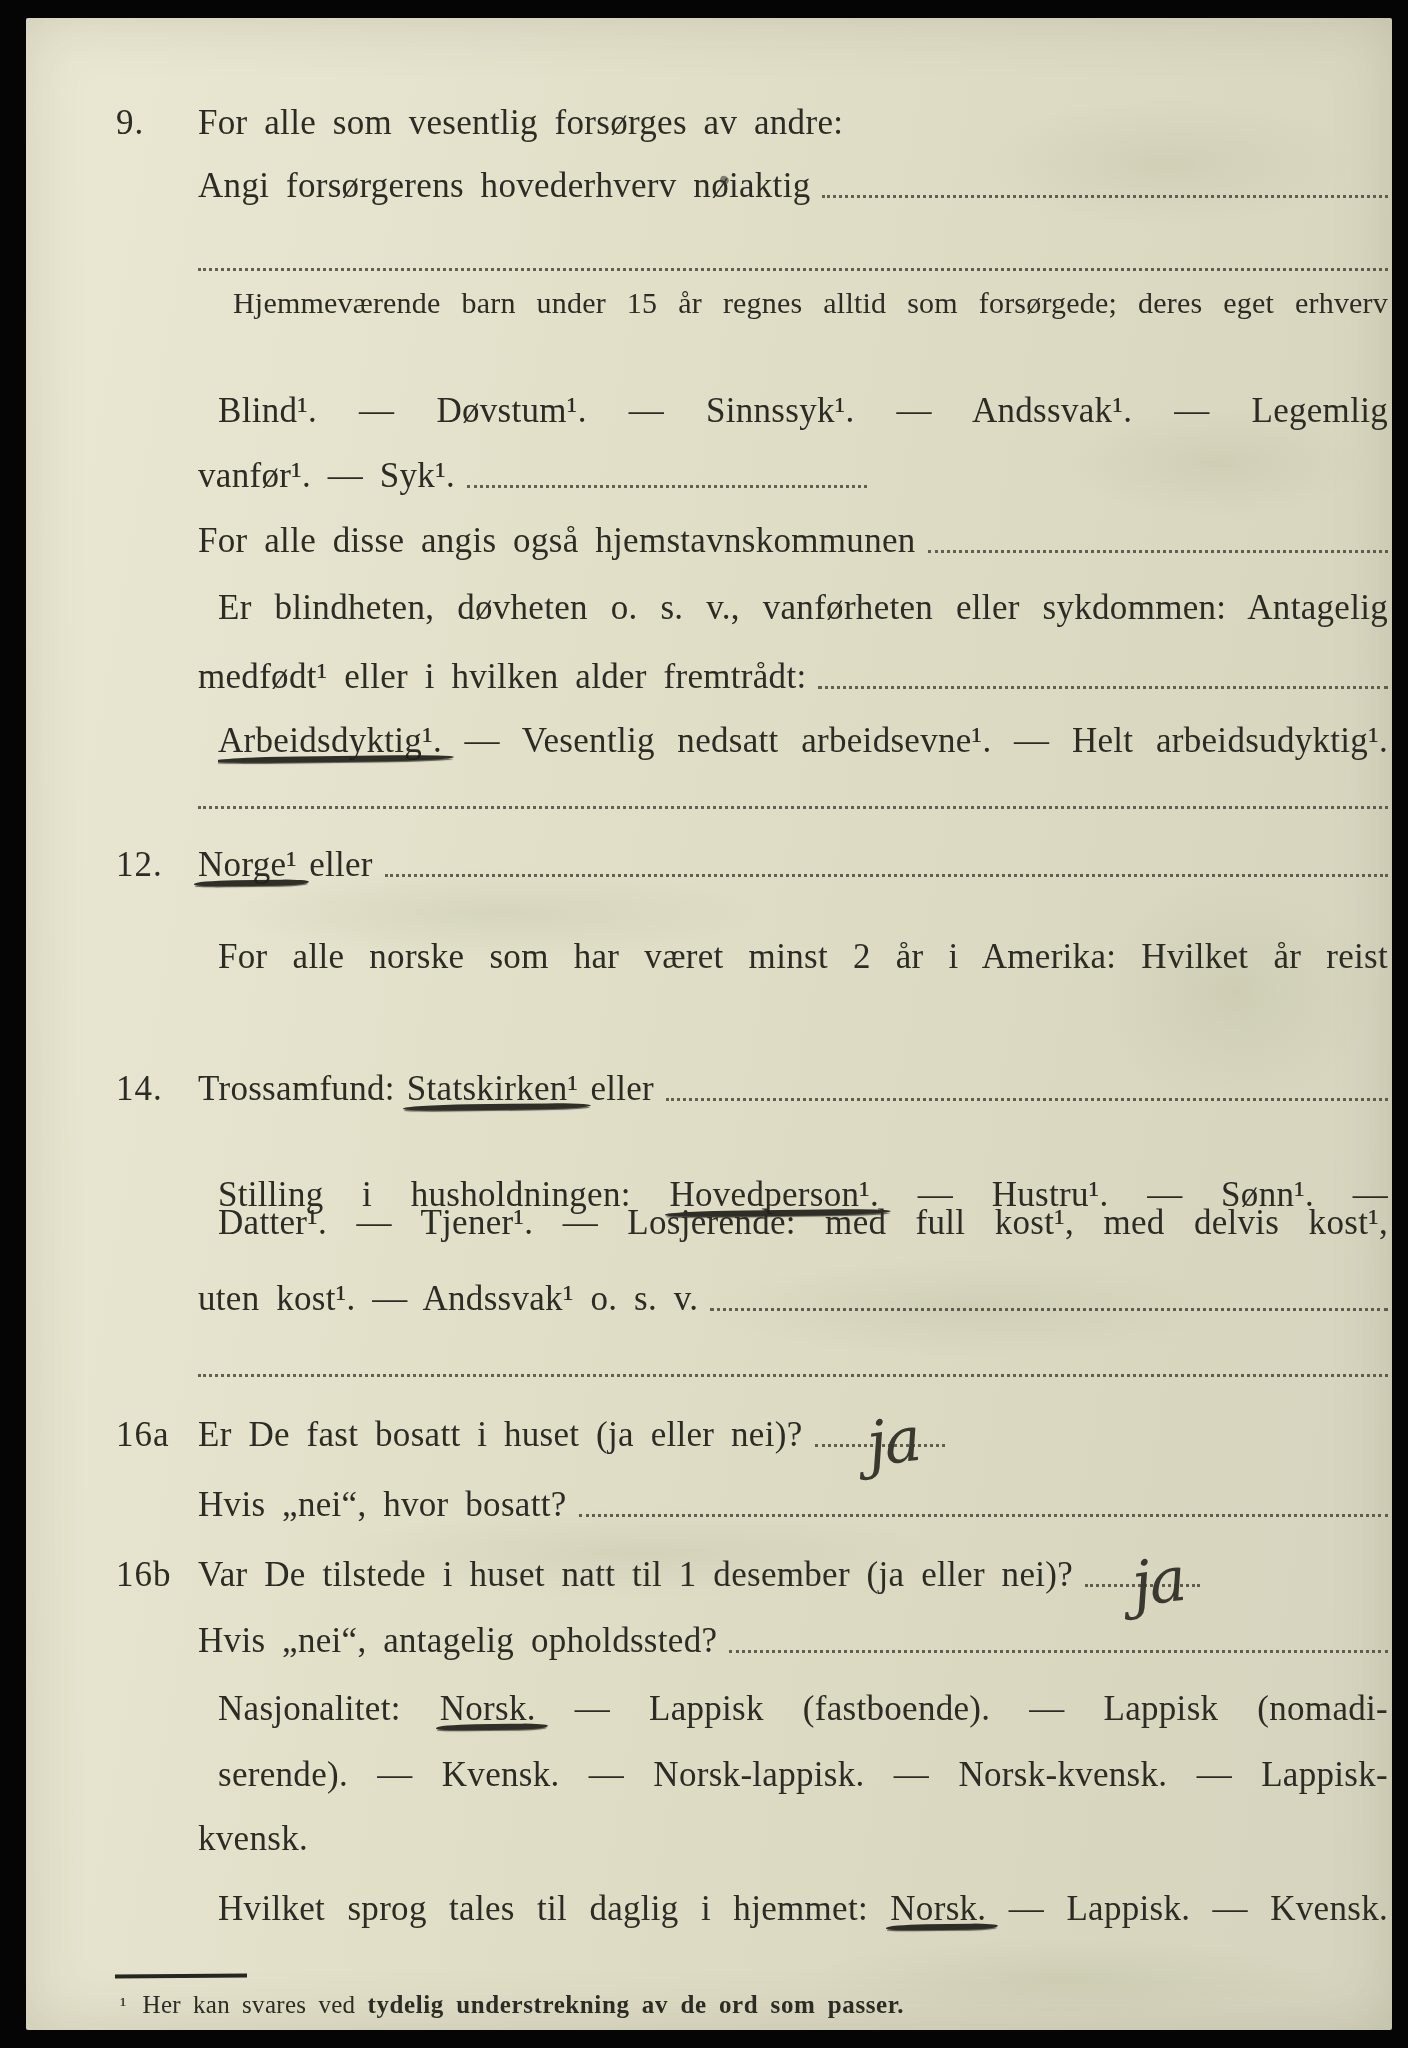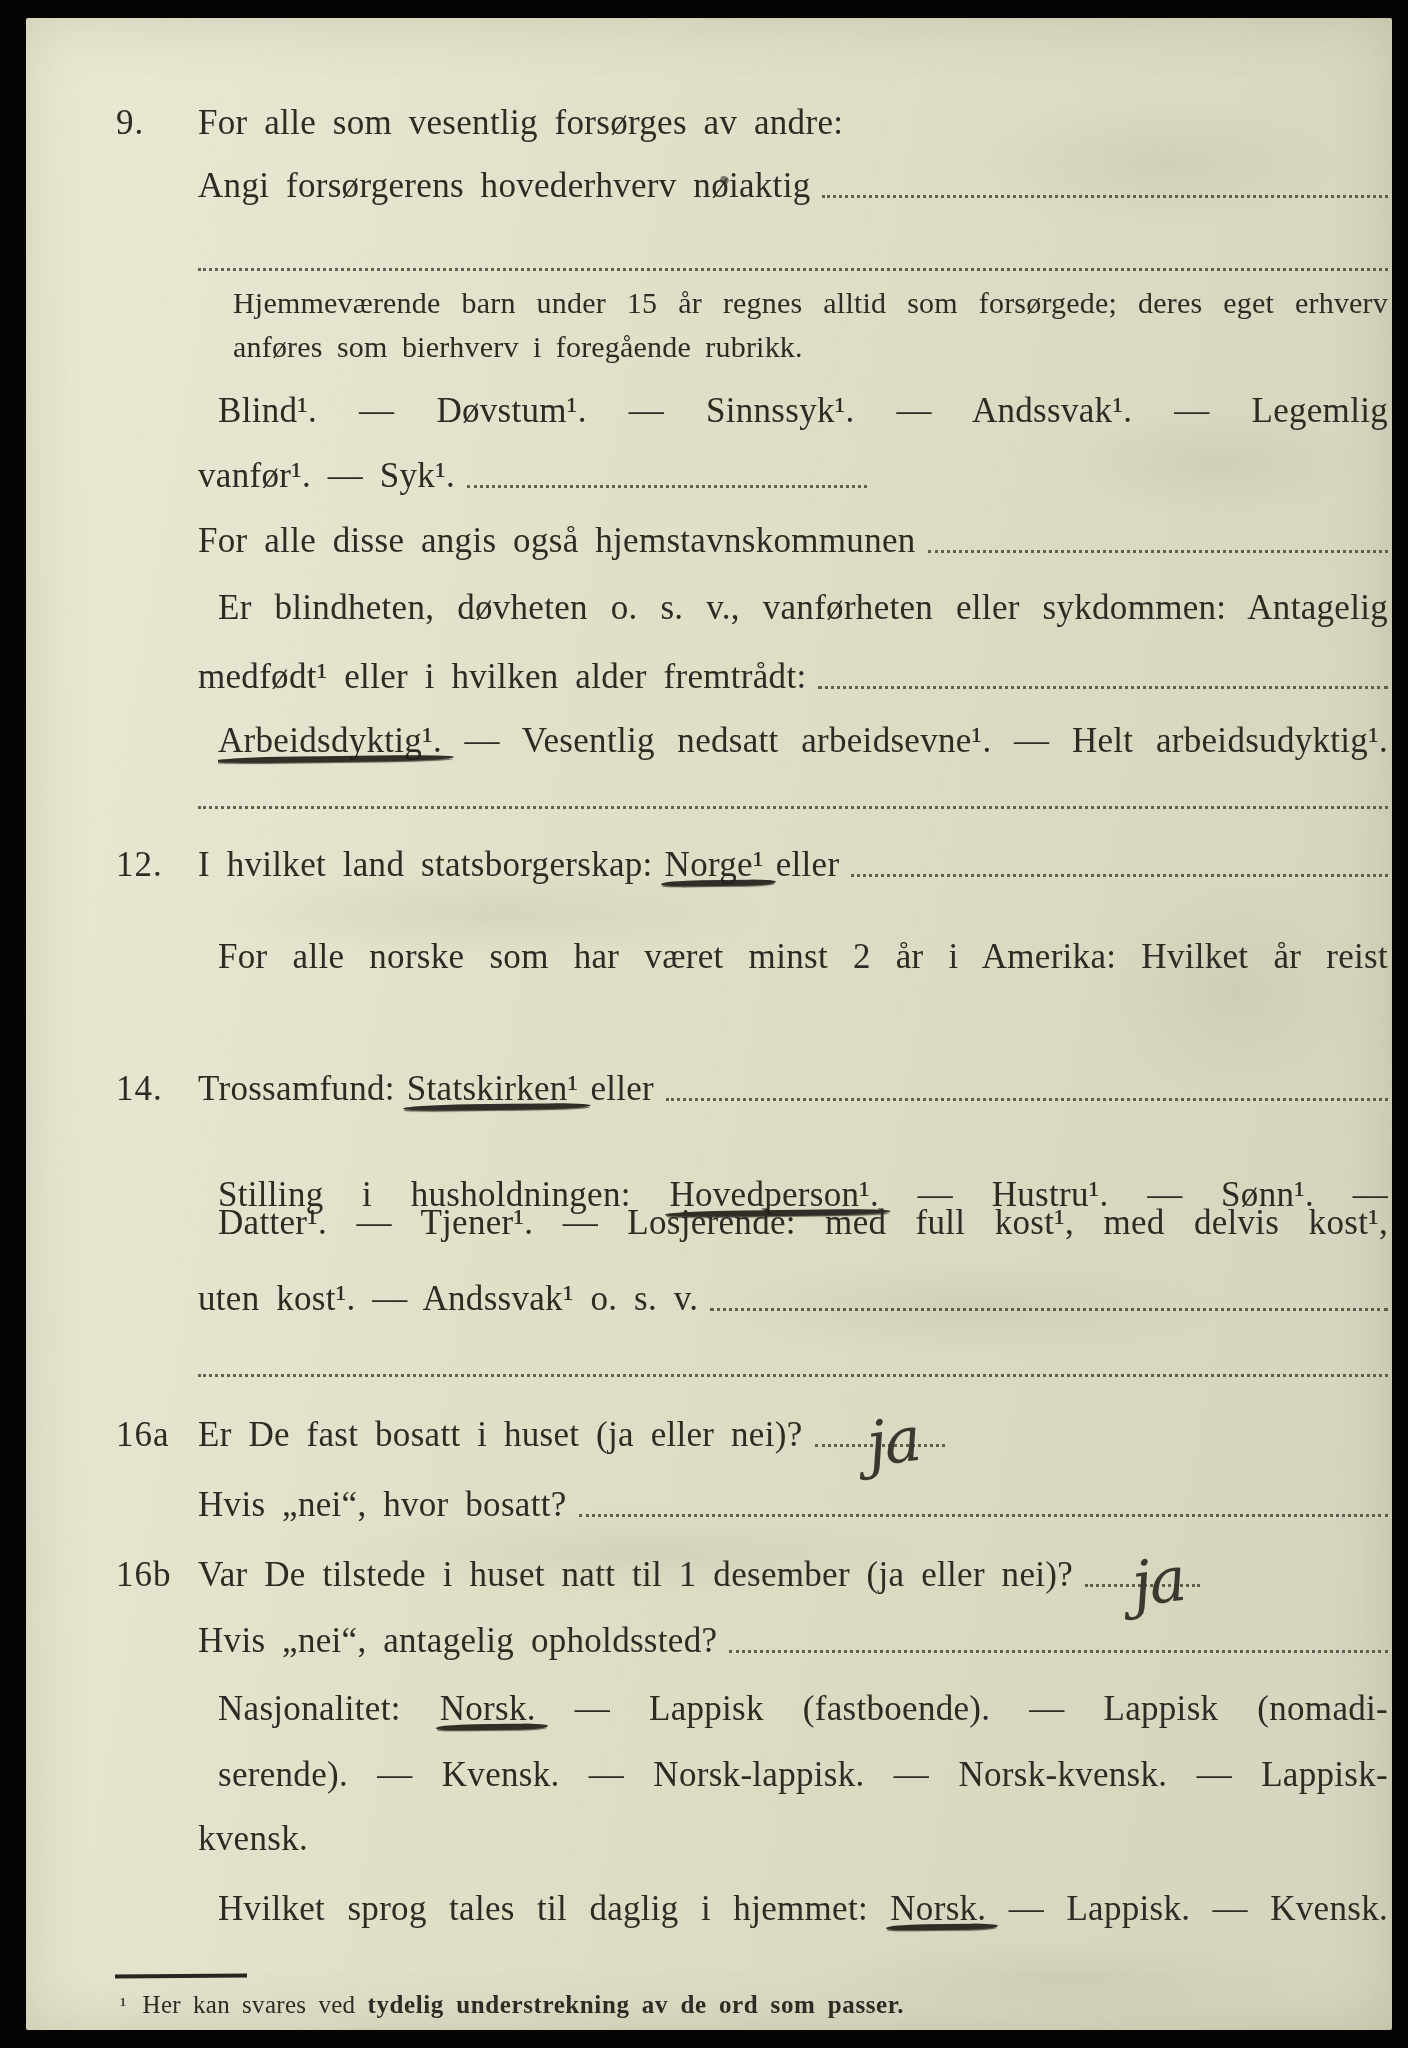--- a/index.html
+++ b/index.html
@@ -126,23 +126,20 @@
   <div class="row flex" style="top:143px">
     <span class="txt">Angi forsørgerens hovederhverv nøiaktig</span>
     <span class="leader fill"></span>
   </div>
 
   <div class="dotrule" style="top:250px"></div>
 
   <div class="row merkrow l1" style="top:260px">
     <span class="txt">Hjemmeværende barn under 15 år regnes alltid som forsørgede; deres eget erhverv</span>
   </div>
-  <div class="row merkrow" style="top:304px">
-    <span class="txt">anføres som bierhverv i foregående rubrikk.</span>
-  </div>
 
   <div class="row just" style="top:368px">
     <span class="txt">Blind¹. — Døvstum¹. — Sinnssyk¹. — Andssvak¹. — Legemlig</span>
   </div>
   <div class="row flex" style="top:433px">
     <span class="txt">vanfør¹. — Syk¹.</span>
     <span class="leader w400"></span>
   </div>
   <div class="row flex" style="top:498px">
     <span class="txt">For alle disse angis også hjemstavnskommunen</span>
@@ -158,21 +155,20 @@
 
   <div class="row flex" style="top:634px">
     <span class="txt">medfødt¹ eller i hvilken alder fremtrådt:</span>
     <span class="leader fill"></span>
   </div>
 
   <div class="dotrule" style="top:788px"></div>
 
   <div class="row flex" style="top:822px">
     <span class="num">12.</span>
-    <span class="txt">I hvilket land statsborgerskap:</span>
     <span class="pen">Norge¹</span>
     <span class="txt">eller</span>
     <span class="leader fill"></span>
   </div>
 
   <div class="row just" style="top:914px">
     <span class="txt">For alle norske som har været minst 2 år i Amerika: Hvilket år reist</span>
   </div>
 
   <div class="row flex" style="top:1046px">

